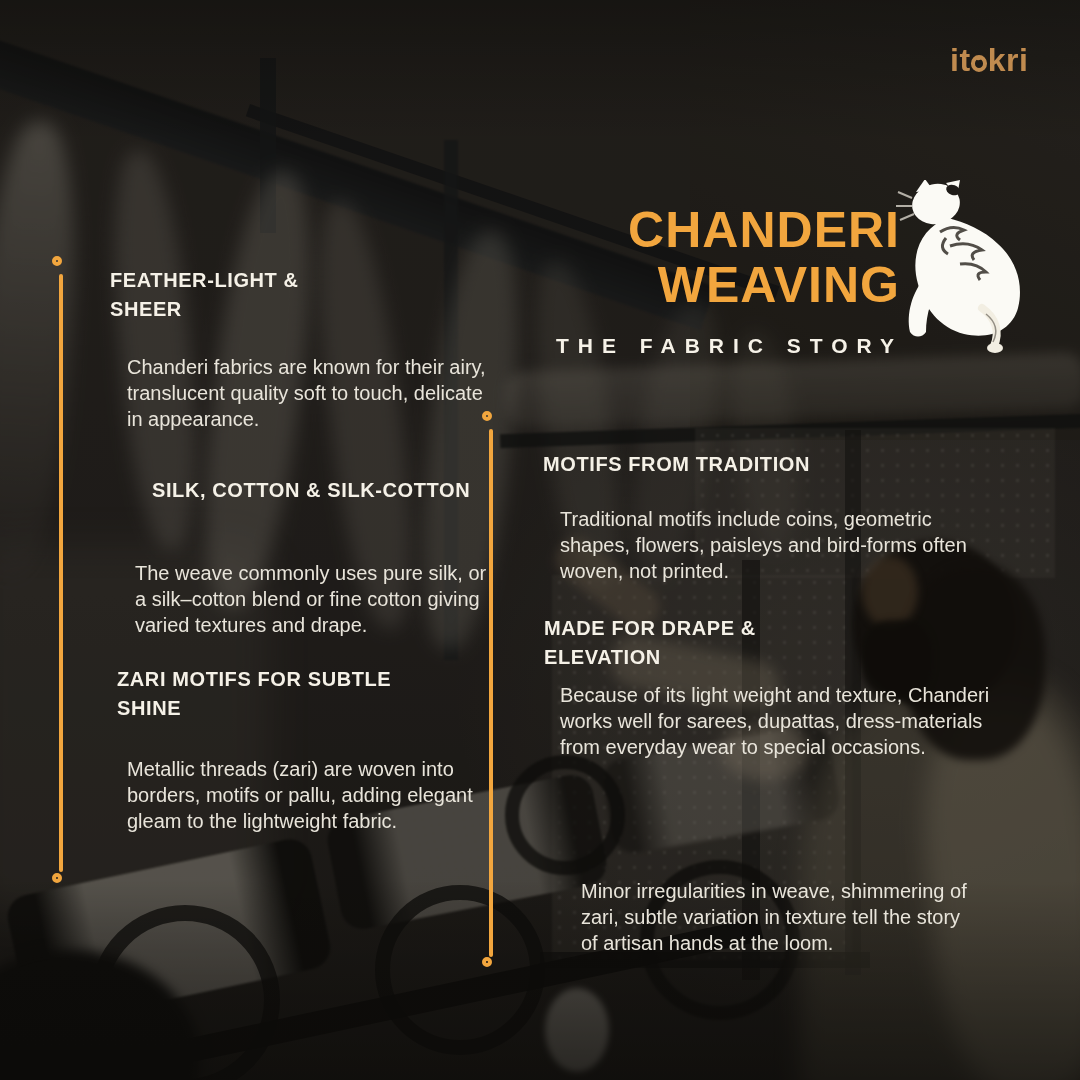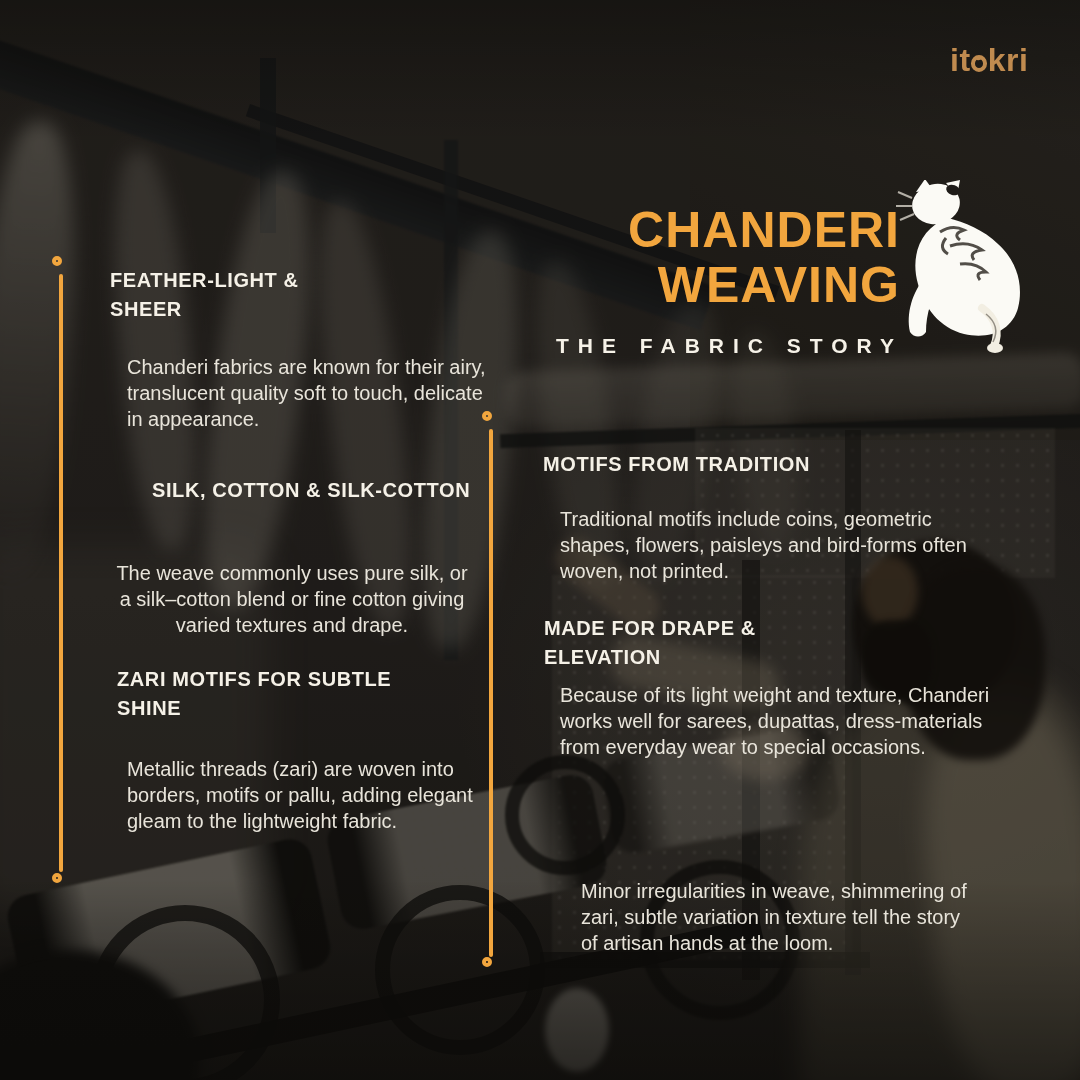--- a/index.html
+++ b/index.html
@@ -105,21 +105,21 @@
   .tl-left{left:59px;top:274px;height:598px;}
   .tl-right{left:489px;top:429px;height:528px;}
   .tl-dot{position:absolute;width:10px;height:10px;border:4px solid #F2A63E;
     border-radius:50%;background:transparent;}
   .d-lt{left:52px;top:256px;} .d-lb{left:52px;top:873px;}
   .d-rt{left:482px;top:411px;} .d-rb{left:482px;top:957px;}
   .sec-h{position:absolute;color:#F5F1E7;font-size:20px;line-height:29px;
     font-weight:700;letter-spacing:.6px;}
   .sec-b{position:absolute;color:#E8E4DA;font-size:20px;line-height:26px;font-weight:400;margin-left:17px;}
   .l1h{left:110px;top:266px;width:360px;} .l1b{left:110px;top:354px;width:364px;}
-  .l2h{left:112px;top:476px;width:400px;margin-left:40px;} .l2b{left:92px;top:560px;width:366px;text-align:center;}
+  .l2h{left:112px;top:476px;width:400px;margin-left:40px;} .l2b{left:118px;top:560px;width:366px;}
   .l3h{left:117px;top:653px;width:340px;margin-top:12px;} .l3b{left:110px;top:756px;width:356px;}
   .r1h{left:543px;top:450px;width:430px;} .r1b{left:543px;top:506px;width:436px;}
   .r2h{left:544px;top:614px;width:320px;} .r2b{left:543px;top:682px;width:436px;}
   .r3h{left:544px;top:808px;width:440px;} .r3b{left:564px;top:878px;width:392px;}
 </style>
 </head>
 <body>
 
 <div class="poster">
 

